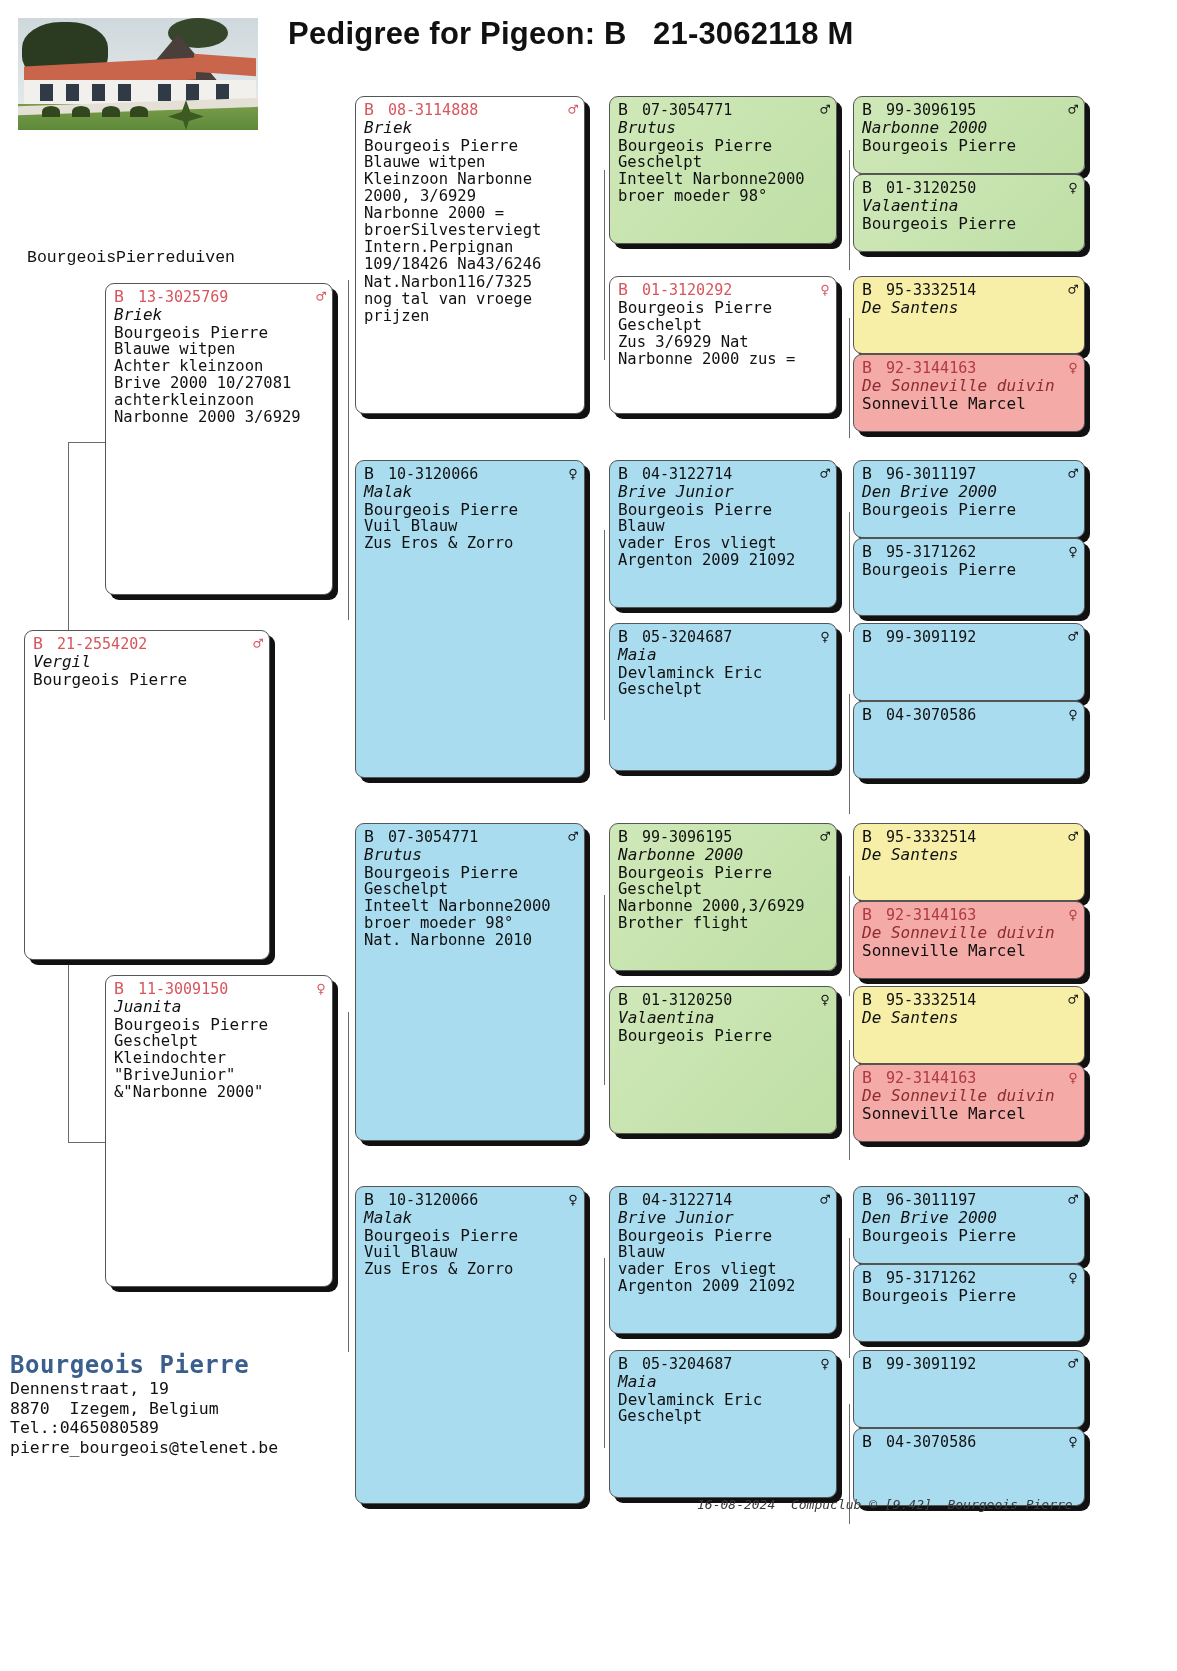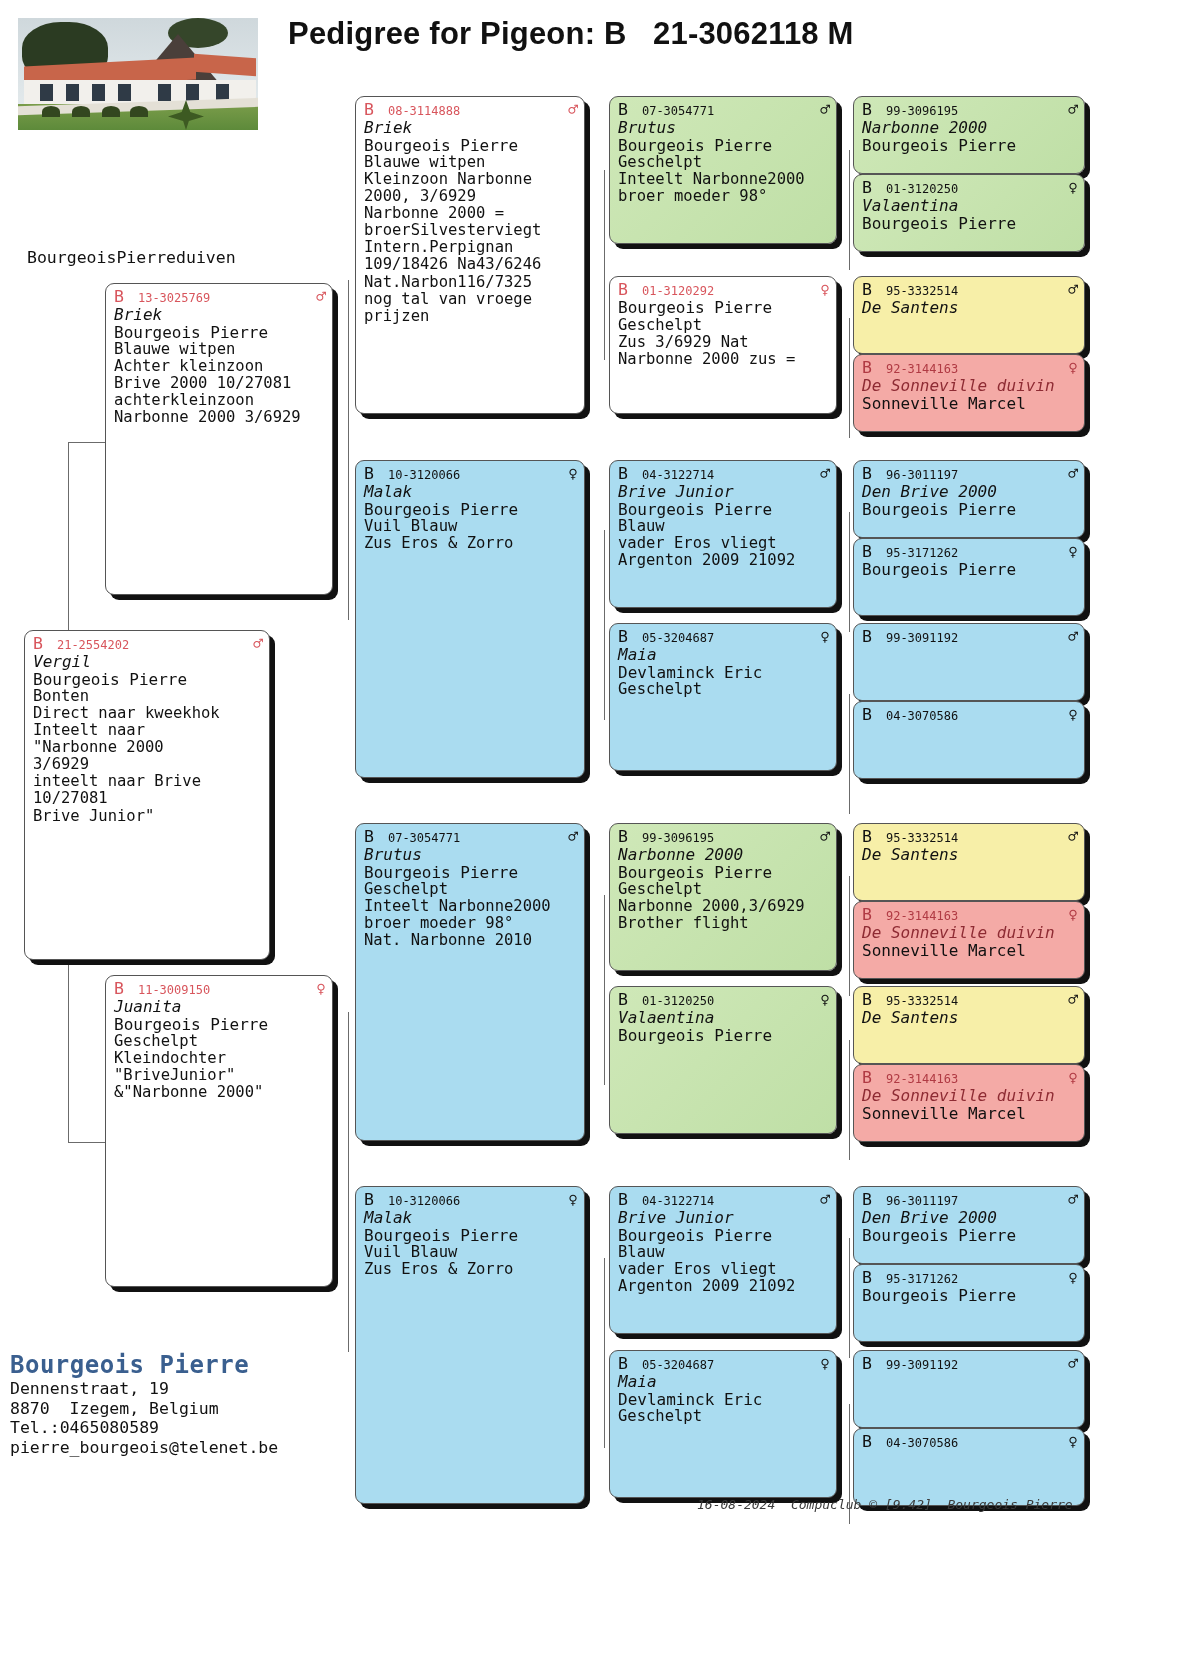--- a/index.html
+++ b/index.html
@@ -31,32 +31,32 @@
   #photo .bush{position:absolute;top:88px;width:18px;height:11px;
                background:#33471f;border-radius:50% 50% 0 0;}
   #photo .shrub{position:absolute;left:150px;top:82px;width:36px;height:30px;
                background:#3d5a22;clip-path:polygon(50% 0,62% 40%,100% 55%,58% 70%,50% 100%,42% 70%,0 55%,38% 40%);}
 
   #title{position:absolute;left:288px;top:16px;width:640px;
          font-family:"Liberation Sans","DejaVu Sans",sans-serif;
          font-size:31px;font-weight:bold;color:#111;letter-spacing:.2px;
          white-space:pre;}
 
-  #kennel{position:absolute;left:27px;top:248px;font-size:16.5px;color:#111;}
+  #kennel{position:absolute;left:27px;top:248px;font-size:16.5px;color:#111;font-family:Liberation Mono, monospace;}
 
   
   .card{position:absolute;box-sizing:border-box;
         border:1px solid #555;border-radius:9px;
         background:#ffffff;
         box-shadow:5px 5px 0 0 #111;
         padding:3px 6px 2px 8px;
         overflow:hidden;}
   .card .hdr{display:flex;align-items:baseline;white-space:pre;}
   .card .bnd{font-size:16.5px;font-weight:normal;}
-  .card .ring{font-size:12px;margin-left:14px;}
+  .card .ring{font-size:15px;margin-left:14px;}
   .card .sex{margin-left:auto;font-size:16px;line-height:1;}
   .card .nick{font-style:italic;font-size:16px;white-space:pre;line-height:1.10;}
   .card .own{font-size:16px;white-space:pre;line-height:1.10;}
   .card .note{font-size:15.5px;white-space:pre;line-height:1.10;}
 
   
   .c-white{background:#ffffff;}
   .c-green{background:linear-gradient(135deg,#cfe8b8,#bfdfa6);}
   .c-blue {background:#aadcf0;}
   .c-yellow{background:#f7efa8;}
@@ -145,28 +145,20 @@
 </div>
 
 <div class="card c-white red" style="left:24px;top:630px;width:246px;height:330px;">
   <div class="hdr">
     <span class="bnd">B</span>
     <span class="ring">21-2554202</span>
     <span class="sex">♂</span>
   </div>
   <div class="nick">Vergil</div>
   <div class="own">Bourgeois Pierre</div>
-  <div class="note">Bonten
-Direct naar kweekhok
-Inteelt naar
-"Narbonne 2000
-3/6929
-inteelt naar Brive
-10/27081
-Brive Junior"</div>
 </div>
 
 <div class="card c-white red" style="left:105px;top:975px;width:228px;height:312px;">
   <div class="hdr">
     <span class="bnd">B</span>
     <span class="ring">11-3009150</span>
     <span class="sex">♀</span>
   </div>
   <div class="nick">Juanita</div>
   <div class="own">Bourgeois Pierre</div>

